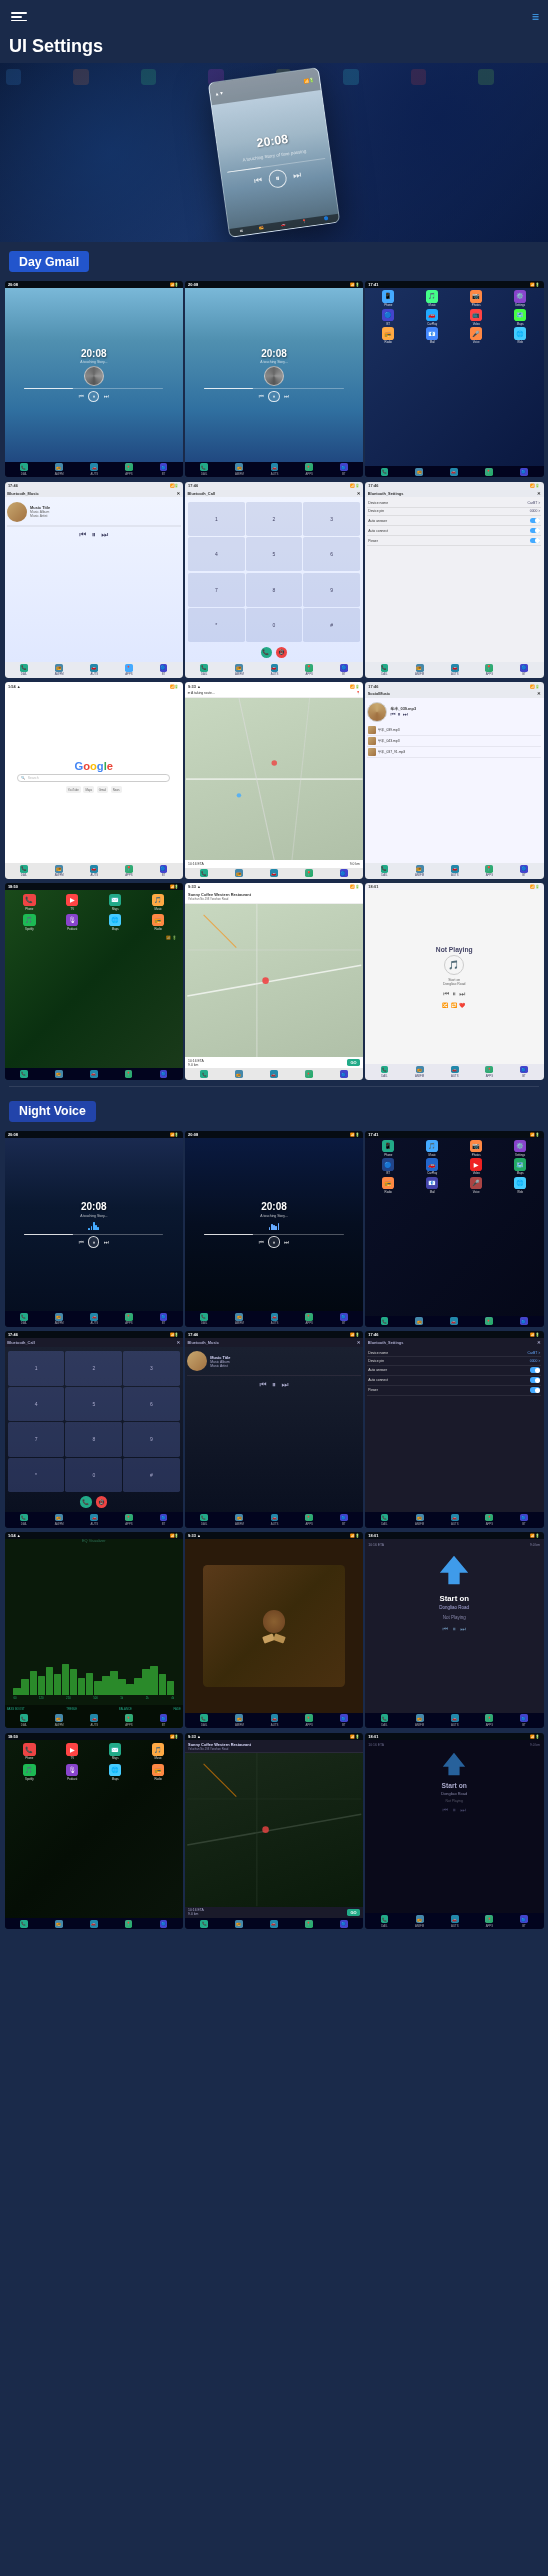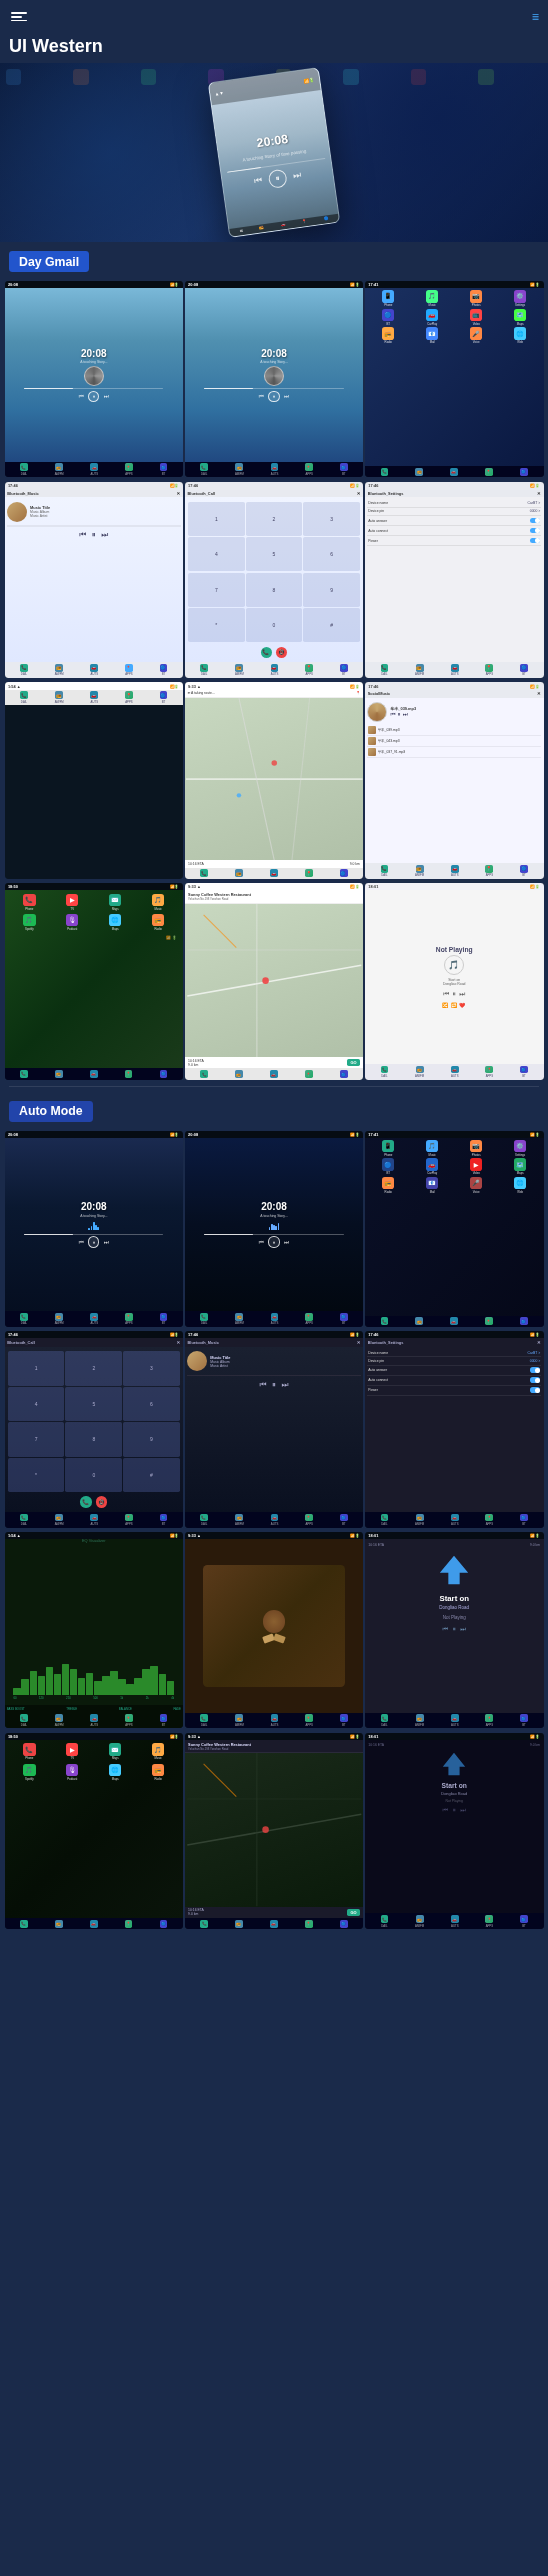--- a/index.html
+++ b/index.html
@@ -563,21 +563,21 @@
   <div class="header-left">
     <div class="menu-icon">
       <span></span>
         <span></span>
         <span></span>
     </div>
   </div>
   <div style="color:#4af;font-size:12.3px;">≡</div>
 </div>
 
-<div class="page-title">UI Western</div>
+<div class="page-title">UI Settings</div>
 
 <div class="hero-section">
   <div class="hero-bg"></div>
 
   <div style="position:absolute;inset:0;display:grid;grid-template-columns:repeat(8,1fr);gap:3.4px;padding:5.6px;opacity:0.15;pointer-events:none;">
     <div style="width:15.7px;height:15.7px;border-radius:3.4px;background:#4af;"></div>
     <div style="width:15.7px;height:15.7px;border-radius:3.4px;background:#f84;"></div>
     <div style="width:15.7px;height:15.7px;border-radius:3.4px;background:#4f8;"></div>
     <div style="width:15.7px;height:15.7px;border-radius:3.4px;background:#f4f;"></div>
     <div style="width:15.7px;height:15.7px;border-radius:3.4px;background:#ff4;"></div>
@@ -954,20 +954,35 @@
 </div>
 
 <div class="screenshots-grid">
 
   <div class="screenshot-cell">
     <div class="mini-screen">
       <div class="status-bar" style="background:#fff;color:#333;">
         <span class="status-time" style="color:#333;">1:54 ▲</span>
         <span class="status-icons" style="color:#333;">📶🔋</span>
       </div>
+      <div class="google-screen">
+        <div class="google-logo">
+          <span style="color:#4285f4;">G</span><span style="color:#ea4335;">o</span><span style="color:#fbbc05;">o</span><span style="color:#4285f4;">g</span><span style="color:#34a853;">l</span><span style="color:#ea4335;">e</span>
+        </div>
+        <div class="google-search-bar">
+          <span>🔍</span>
+            <span style="color:#bbb;">Search</span>
+        </div>
+        <div style="display:flex;gap:2.2px;flex-wrap:wrap;justify-content:center;margin-top:2.2px;">
+          <div style="background:#f0f0f0;border-radius:1.7px;padding:1.1px 2.2px;font-size:2.8px;color:#666;">YouTube</div>
+          <div style="background:#f0f0f0;border-radius:1.7px;padding:1.1px 2.2px;font-size:2.8px;color:#666;">Maps</div>
+          <div style="background:#f0f0f0;border-radius:1.7px;padding:1.1px 2.2px;font-size:2.8px;color:#666;">Gmail</div>
+          <div style="background:#f0f0f0;border-radius:1.7px;padding:1.1px 2.2px;font-size:2.8px;color:#666;">News</div>
+        </div>
+      </div>
       <div class="bottom-dock" style="background:#e8e8e8;">
         <div class="dock-item">
             <div class="dock-icon app-phone" style="font-size:4.5px;">📞</div>
             <div class="dock-label" style="color:#446;">DAIL</div>
           </div>
         <div class="dock-item">
             <div class="dock-icon" style="background:#48a;font-size:4.5px;">📻</div>
             <div class="dock-label" style="color:#446;">AM/FM</div>
           </div>
         <div class="dock-item">
@@ -1261,21 +1276,21 @@
           </div>
       </div>
     </div>
   </div>
 
 </div>
 
 <div class="section-divider"></div>
 
 <div class="section-header">
-  <span class="mode-badge night-badge">Auto Mode</span>
+  <span class="mode-badge night-badge">Night Voice</span>
 </div>
 
 <div class="screenshots-grid">
 
   <div class="screenshot-cell">
     <div class="mini-screen">
       <div class="status-bar">
         <span class="status-time">20:08</span>
         <span class="status-icons">📶🔋</span>
       </div>

